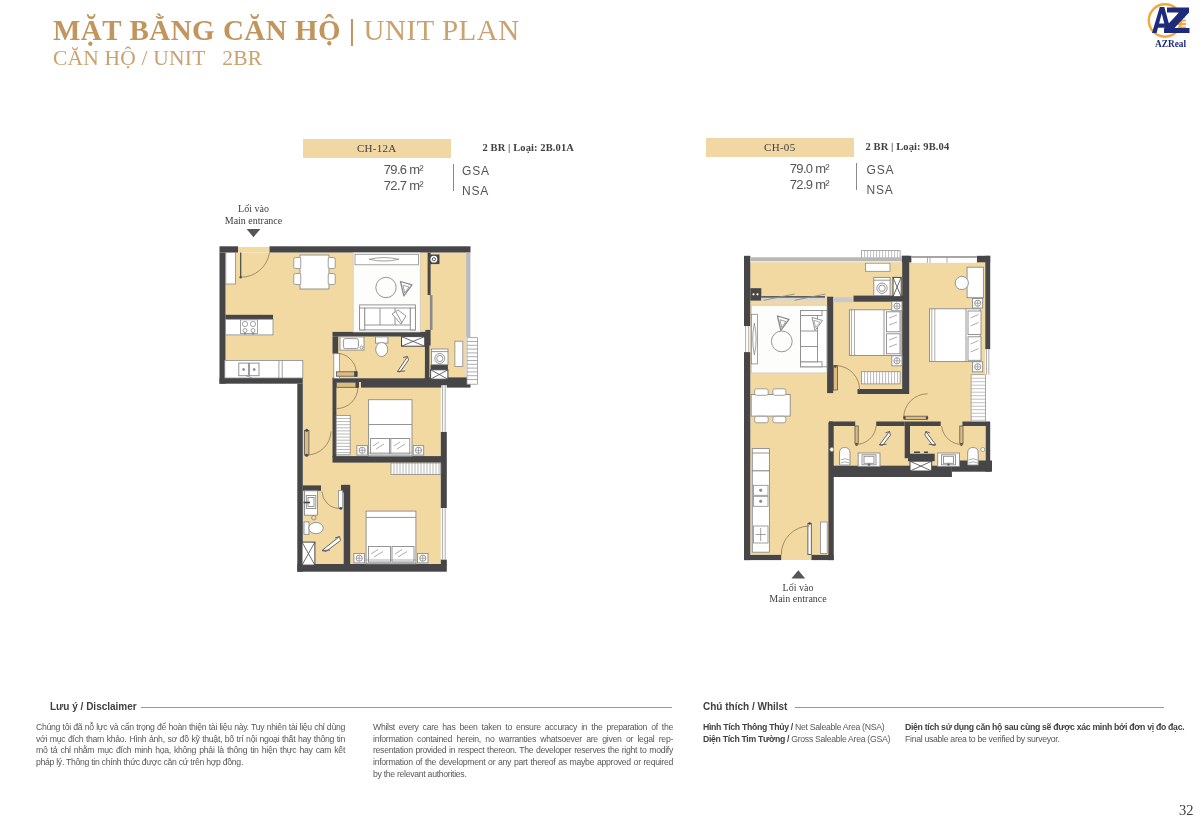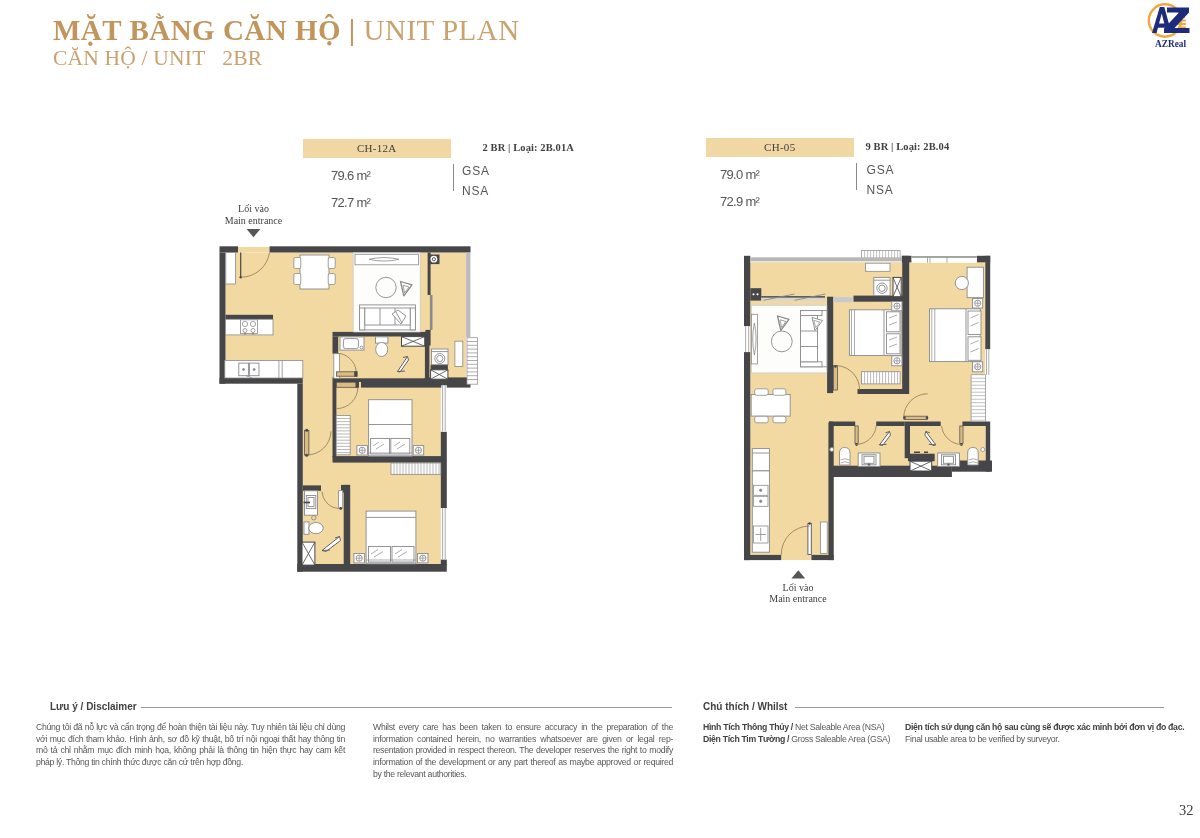--- a/index.html
+++ b/index.html
@@ -4,21 +4,21 @@
 <style>
 html,body{margin:0;padding:0;background:#fff;}
 .page{position:relative;width:1200px;height:838px;background:#fff;overflow:hidden;font-family:"Liberation Sans",sans-serif;padding-left:36px;}
 .abs{position:absolute;}
 .title{left:53px;top:14px;font-family:"Liberation Serif",serif;font-size:29px;letter-spacing:0.5px;color:#C1955C;white-space:nowrap;}
 .title b{font-weight:bold;}
 .title .lt{color:#C9A26E;}
 .subtitle{left:53px;top:46px;font-family:"Liberation Serif",serif;font-size:21.5px;letter-spacing:0.2px;color:#C9A26E;white-space:nowrap;}
 .unitbox{width:148.5px;height:19px;background:#F1D7A3;text-align:center;line-height:19px;font-family:"Liberation Serif",serif;font-size:11px;font-weight:normal;color:#414042;letter-spacing:.3px;}
 .unittype{font-family:"Liberation Serif",serif;font-size:10.5px;font-weight:bold;color:#414042;letter-spacing:.1px;white-space:nowrap;}
-.area{font-size:13px;letter-spacing:-0.7px;color:#555;text-align:left;line-height:27px;}
+.area{font-size:13px;letter-spacing:-0.7px;color:#555;text-align:right;line-height:16px;}
 .gsa{font-size:12px;color:#555;line-height:19.5px;letter-spacing:0.8px;}
 .vline{width:1.2px;background:#8a8a8a;}
 .secthead{font-size:10px;font-weight:bold;color:#414042;white-space:nowrap;}
 .sectline{height:1px;background:#999;}
 .para{font-size:8.7px;color:#58585A;text-align:justify;line-height:11.7px;letter-spacing:-0.3px;}
 .legbold{font-weight:bold;color:#414042;}
 .pagenum{font-family:"Liberation Serif",serif;font-size:14.5px;color:#414042;}
 </style>
 </head>
 <body>
@@ -33,23 +33,23 @@
 <div class="abs unittype" style="left:458.5px;top:142px;margin-left:24px;">2 BR | Loại: 2B.01A</div>
 
 <div class="abs area" style="left:331px;top:162px;width:92px;">79.6 m²<br>72.7 m²</div>
 
 <div class="abs vline" style="left:452.6px;top:163.5px;height:27px;"></div>
 
 <div class="abs gsa" style="left:462px;top:162px;">GSA<br>NSA</div>
 
 <div class="abs unitbox" style="left:705.5px;top:137.5px;">CH-05</div>
 
-<div class="abs unittype" style="left:865.5px;top:141px;">9 BR | Loại: 2B.04</div>
-
-<div class="abs area" style="left:720px;top:161px;width:92px;">79.0 m²<br>72.9 m²</div>
+<div class="abs unittype" style="left:865.5px;top:141px;">2 BR | Loại: 9B.04</div>
+
+<div class="abs area" style="left:737px;top:161px;width:92px;">79.0 m²<br>72.9 m²</div>
 
 <div class="abs vline" style="left:856px;top:162.5px;height:27px;"></div>
 
 <div class="abs gsa" style="left:866.5px;top:161px;">GSA<br>NSA</div>
 
 <svg class="abs" style="left:0;top:0;" width="1200" height="838" viewBox="0 0 1200 838">
 
 <rect x="225.5" y="252.5" width="240.5" height="126" fill="#F2D9A2"></rect>
 
 <rect x="302.8" y="383.5" width="138" height="181" fill="#F2D9A2"></rect>

